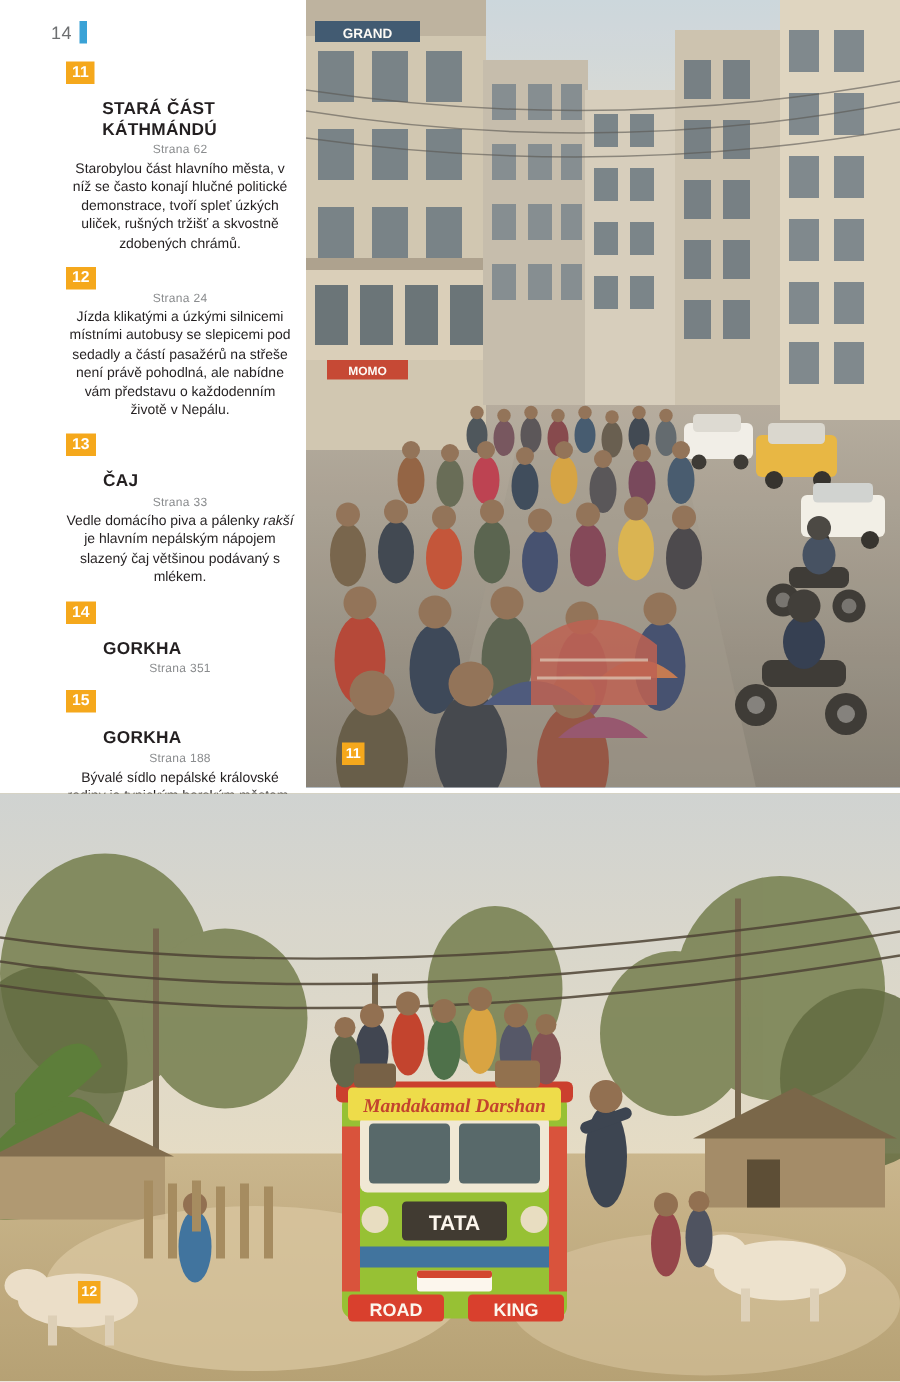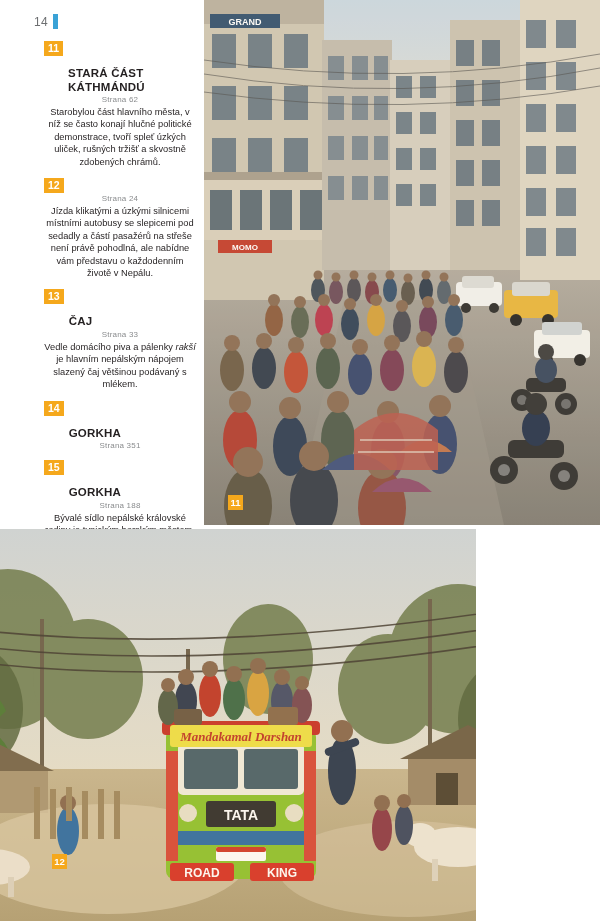--- a/index.html
+++ b/index.html
@@ -98,21 +98,21 @@
     top: 0;
     width: 396px;
     height: 525px;
     overflow: hidden;
     background: #7d8fa0;
   }
   .photo-bottom {
     position: absolute;
     left: 0;
     top: 529px;
-    width: 476px;
+    width: 600px;
     height: 392px;
     overflow: hidden;
     background: #b2a887;
   }
   .photo-badge {
     position: absolute;
     width: 15px;
     height: 15px;
     background: #f5a81c;
     color: #ffffff;

